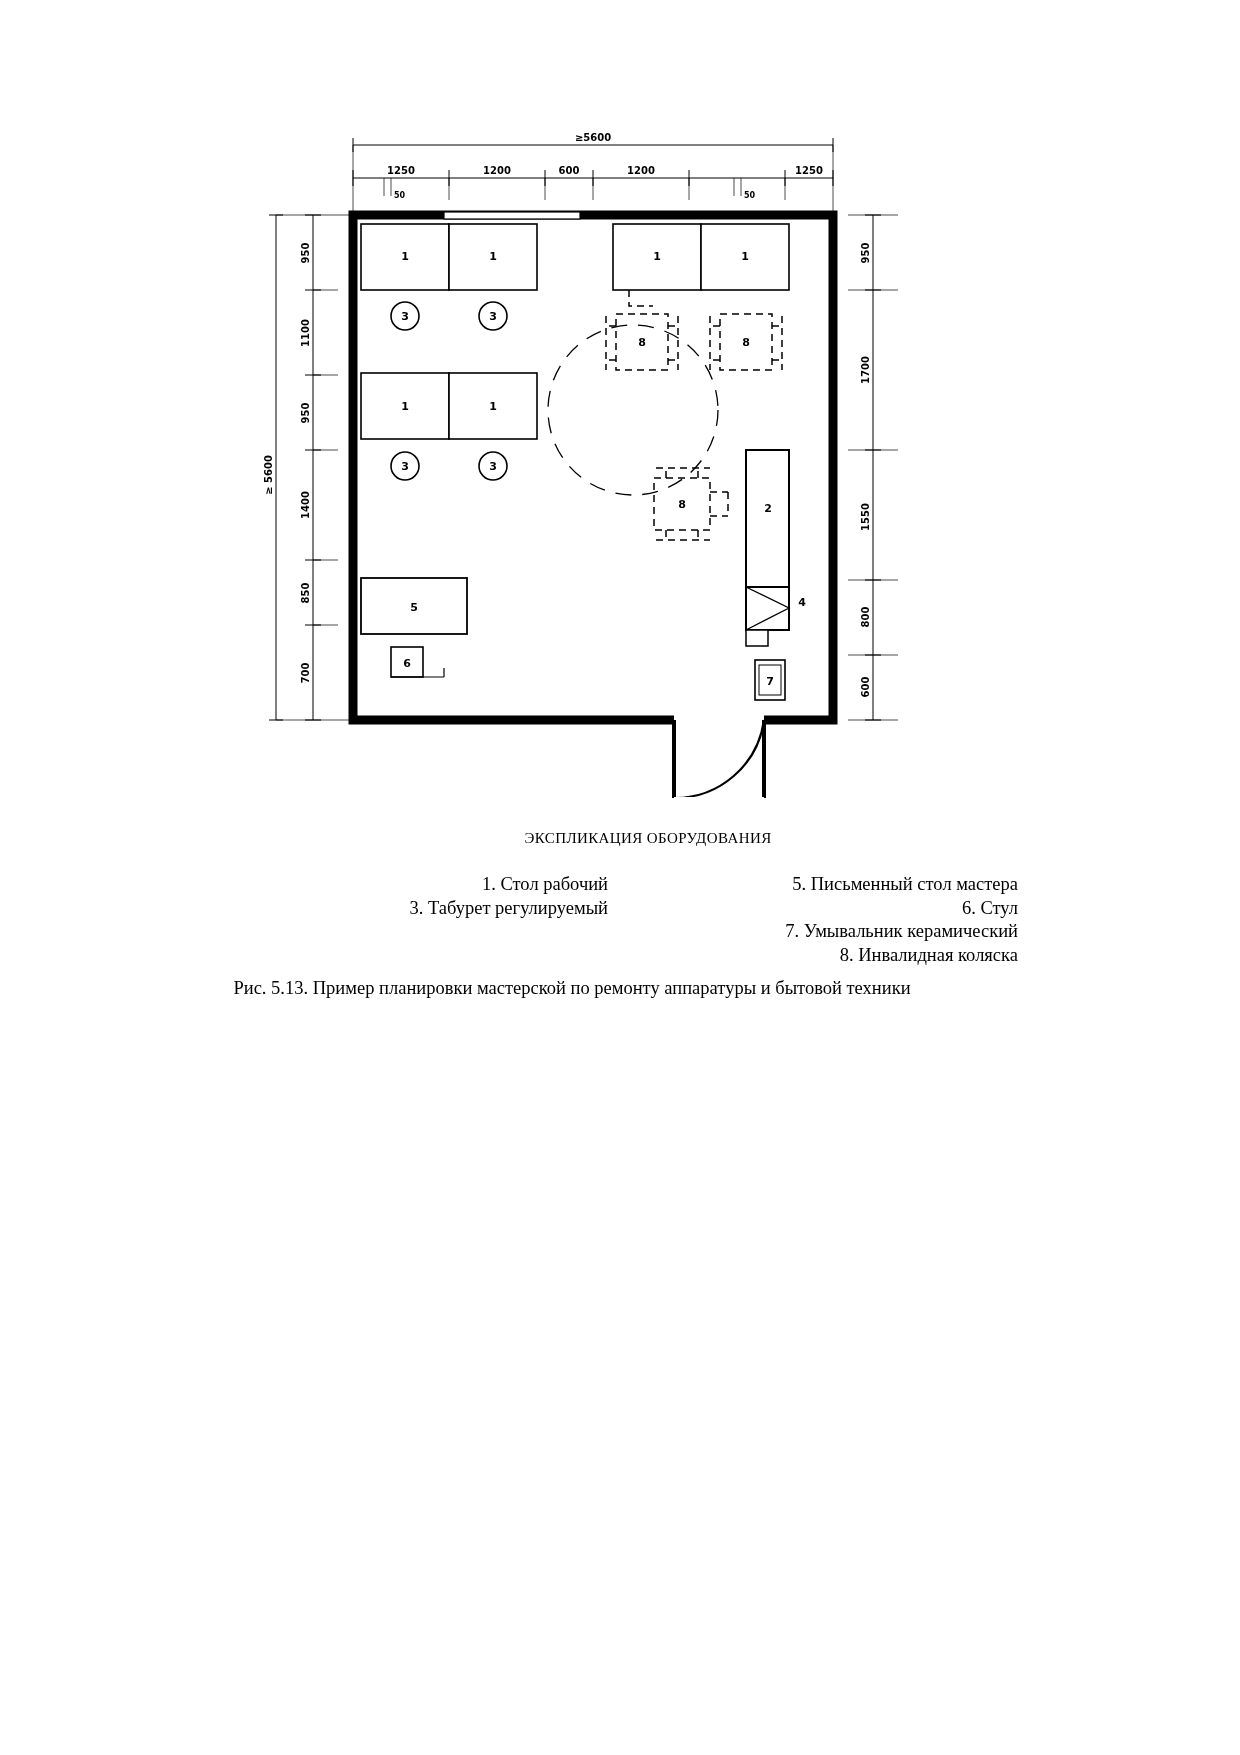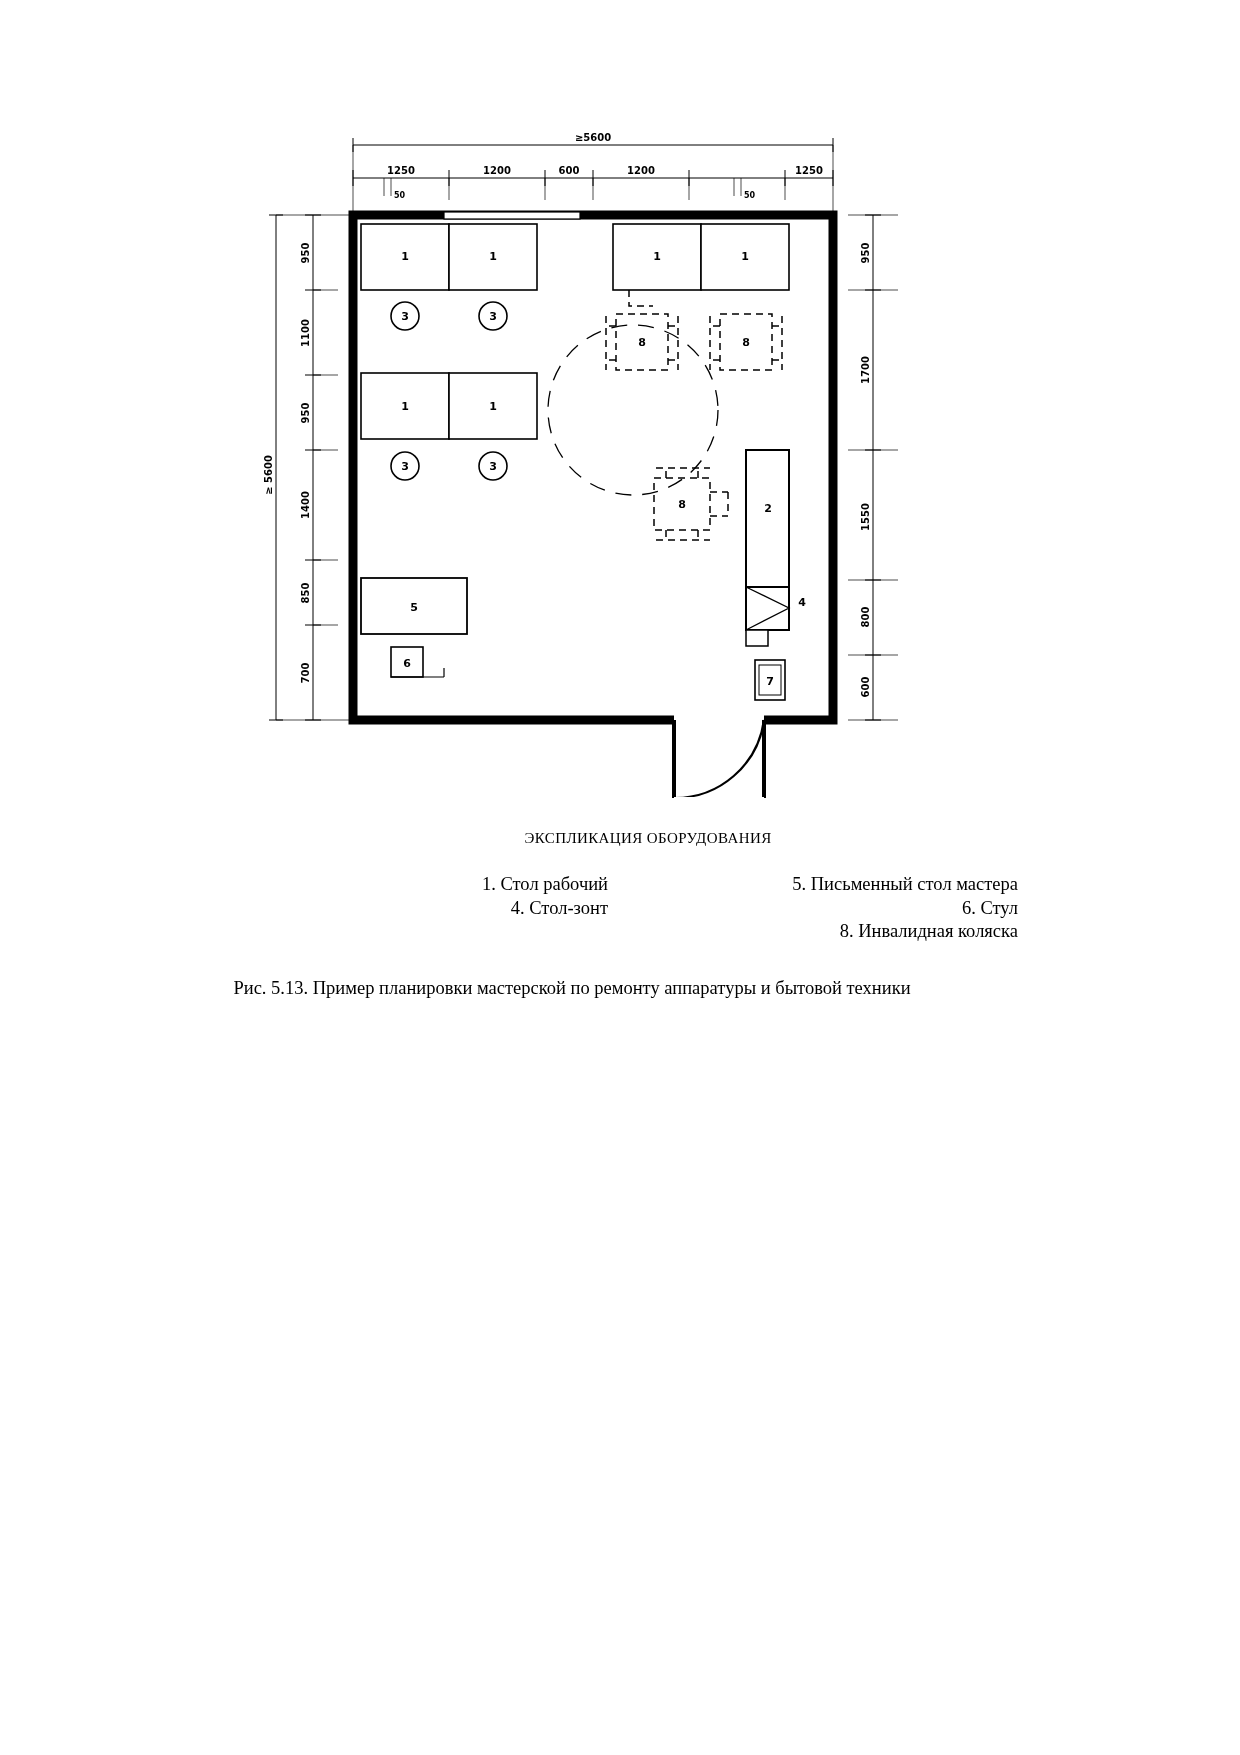--- a/index.html
+++ b/index.html
@@ -299,24 +299,25 @@
       <text class="itemnum" x="149" y="547" text-anchor="middle">6</text>
 
     </svg>
   </div>
 
   <div class="legend-title">ЭКСПЛИКАЦИЯ ОБОРУДОВАНИЯ</div>
 
   <div class="legend">
     <div class="legend-col">
       <div class="item">1. Стол рабочий</div>
-      <div class="item">4. Стол-зонт</div>
+      <div class="item">3. Табурет регулируемый</div>
     </div>
     <div class="legend-col">
       <div class="item">5. Письменный стол мастера</div>
       <div class="item">6. Стул</div>
+      <div class="item">7. Умывальник керамический</div>
       <div class="item">8. Инвалидная коляска</div>
     </div>
   </div>
 
   <div class="caption">Рис. 5.13. Пример планировки мастерской по ремонту аппаратуры и бытовой техники</div>
 
 </div>
 
 </body></html>

